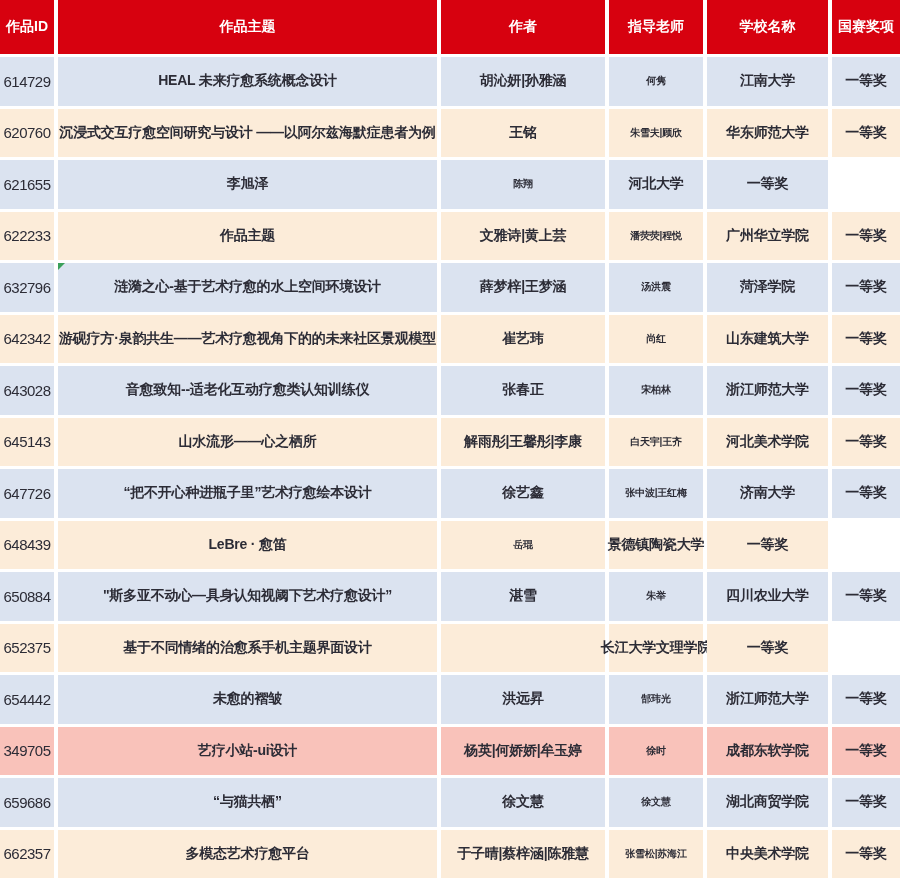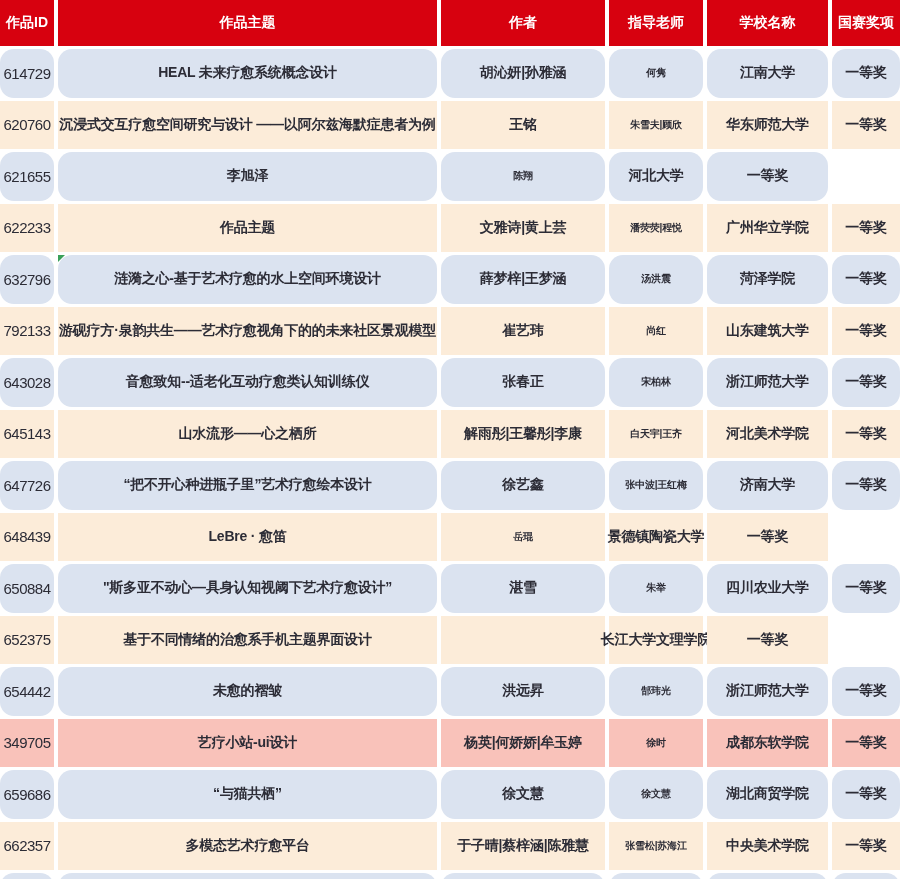--- a/index.html
+++ b/index.html
@@ -13,27 +13,27 @@
     grid-template-columns:54px 379px 164px 94px 121px 68px;
     column-gap:4px;
     margin-bottom:3px;
   }
   .cell{
     display:flex;align-items:center;justify-content:center;
     position:relative;text-align:center;white-space:nowrap;overflow:visible;
   }
   .header .cell{
     background:var(--header-bg);color:#ffffff;
-    font-weight:700;font-size:14px;height:46px;
+    font-weight:700;font-size:14px;height:54px;
   }
   .row .cell{
     height:48.5px;color:var(--text);
     font-weight:700;font-size:14px;letter-spacing:-0.2px;
   }
-  .row.blue .cell{background:var(--row-blue);border-radius:14px;}
+  .row.blue .cell{background:var(--row-blue);}
   .row.cream .cell{background:var(--row-cream);}
   .row.highlight .cell{background:var(--row-pink);}
   .cell.id{font-weight:500;font-size:15px;letter-spacing:-0.5px;}
   .cell.teachers{font-size:10px;}
   .marker{
     position:absolute;top:0;left:0;width:0;height:0;
     border-top:7px solid var(--marker);
     border-right:7px solid transparent;
   }
 </style>
@@ -95,21 +95,21 @@
     <div class="cell title">
       <span class="marker"></span>
       <span class="txt">涟漪之心-基于艺术疗愈的水上空间环境设计</span>
     </div>
     <div class="cell authors">薛梦梓|王梦涵</div>
     <div class="cell teachers">汤洪震</div>
     <div class="cell school">菏泽学院</div>
     <div class="cell award">一等奖</div>
   </div>
       <div class="grid-row row cream">
-    <div class="cell id">792133</div>
+    <div class="cell id">642342</div>
     <div class="cell title">
 
       <span class="txt">游砚疗方·泉韵共生——艺术疗愈视角下的的未来社区景观模型</span>
     </div>
     <div class="cell authors">崔艺玮</div>
     <div class="cell teachers">尚红</div>
     <div class="cell school">山东建筑大学</div>
     <div class="cell award">一等奖</div>
   </div>
       <div class="grid-row row blue">

